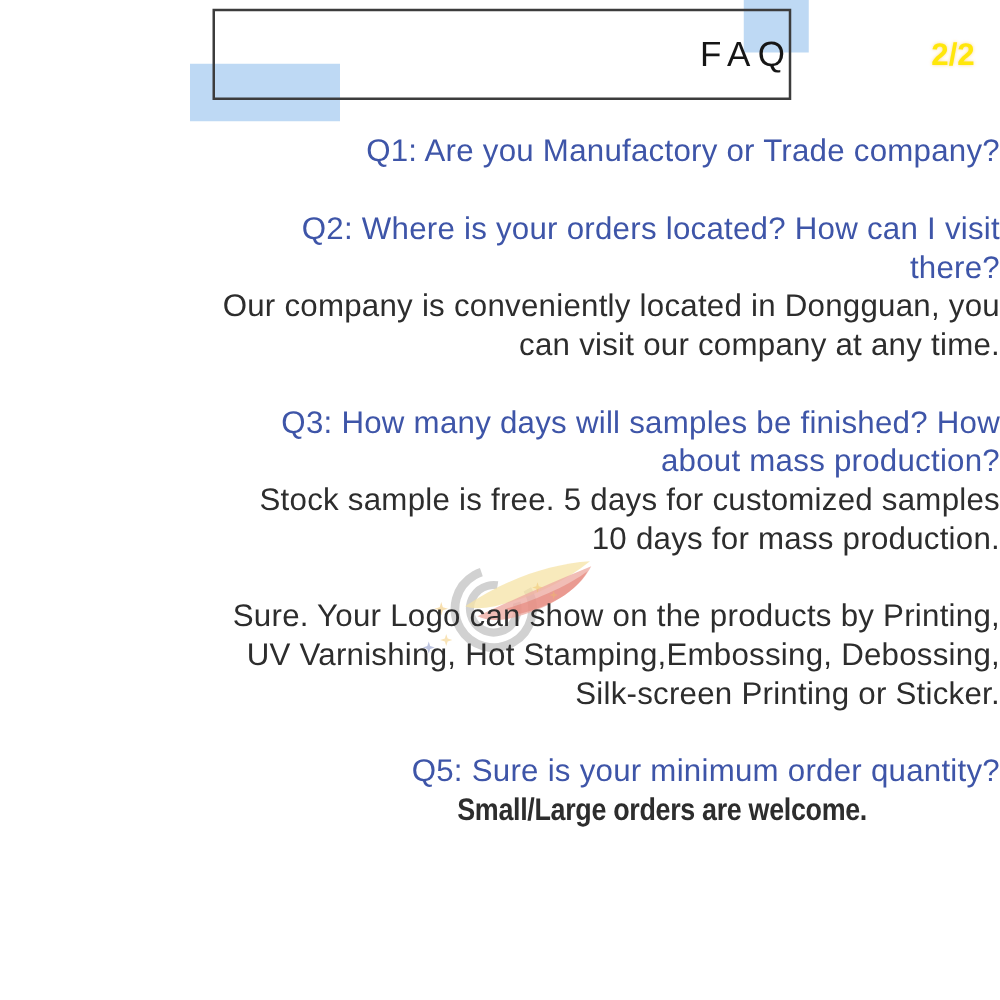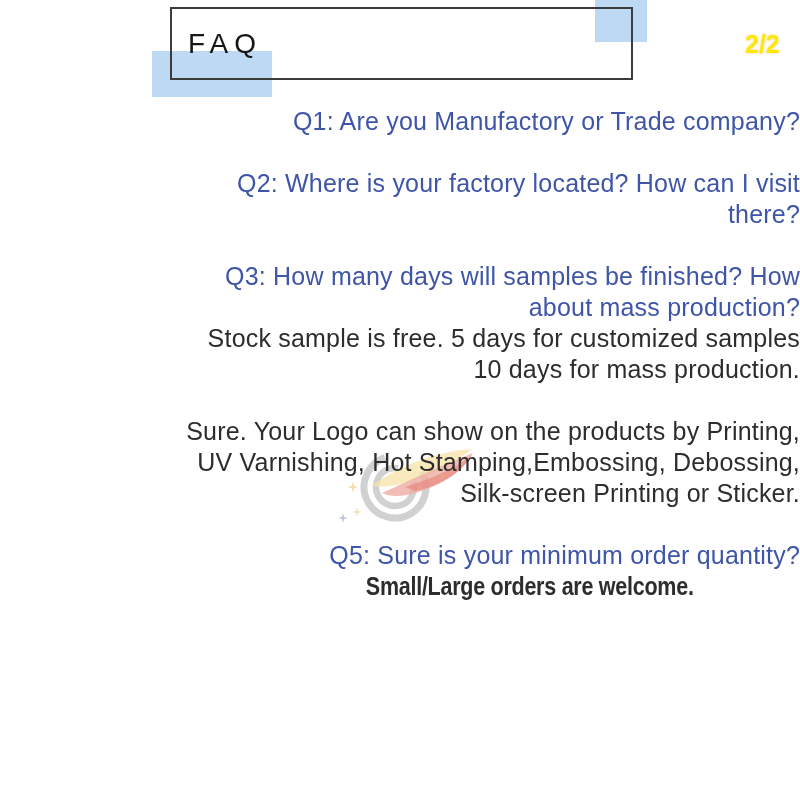--- a/index.html
+++ b/index.html
@@ -8,21 +8,21 @@
     font-family:"Liberation Sans",sans-serif;overflow:hidden;
   }
   
   .accent{position:absolute;background:#bed9f4;z-index:1;}
   .accent-tr{left:595px;top:0;width:52px;height:42px;}
   .accent-bl{left:152px;top:51px;width:120px;height:46px;}
   
   .title-box{
     position:absolute;left:170px;top:7px;width:463px;height:73px;
     border:2px solid #3c3c3c;box-sizing:border-box;z-index:2;
-    display:flex;align-items:center;justify-content:flex-start;background:transparent;padding-left:13px;
+    display:flex;align-items:center;justify-content:flex-end;background:transparent;
   }
   .title{
     font-size:28px;letter-spacing:6px;color:#161616;font-weight:400;
     transform:translateX(3px);
   }
   
   .page-indicator{
     position:absolute;left:745px;top:30px;z-index:3;
     font-size:25px;font-weight:bold;color:#ffe70a;
     text-shadow:0 0 3px rgba(255,170,0,.45);
@@ -74,22 +74,24 @@
     </g>
   </svg>
 
   <div class="faq-list">
 
     <div class="faq-item">
       <div class="q">Q1: Are you Manufactory or Trade company?</div>
     </div>
 
     <div class="faq-item">
-      <div class="q">Q2: Where is your factory located? How can I visit
+      <div class="q">Q2: Where is your orders located? How can I visit
 there?</div>
+      <div class="a">Our company is conveniently located in Dongguan, you
+can visit our company at any time.</div>
     </div>
 
     <div class="faq-item">
       <div class="q">Q3: How many days will samples be finished? How
 about mass production?</div>
       <div class="a">Stock sample is free. 5 days for customized samples
 10 days for mass production.</div>
     </div>
 
     <div class="faq-item">

